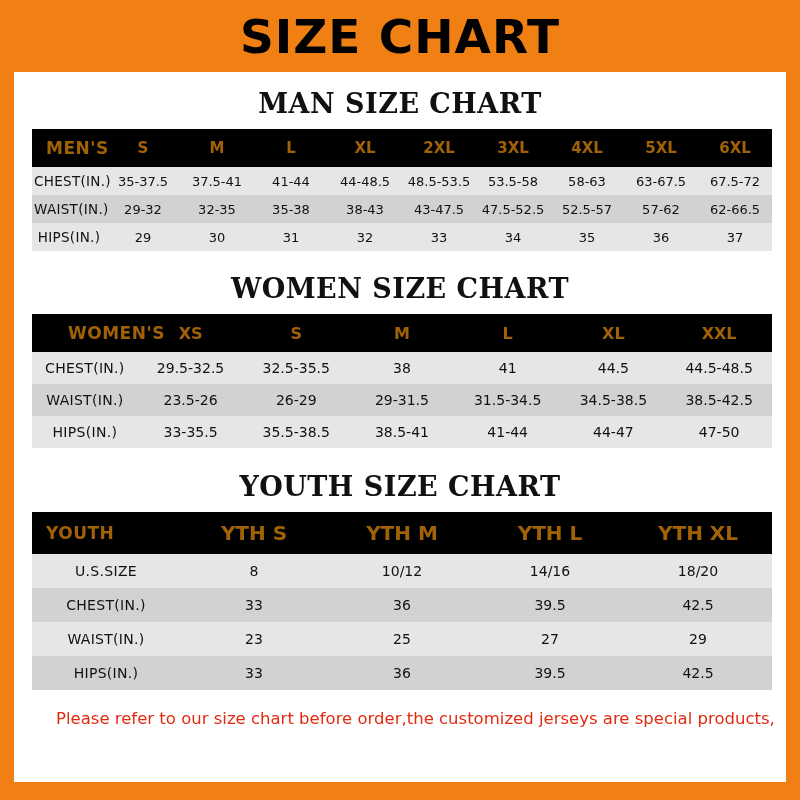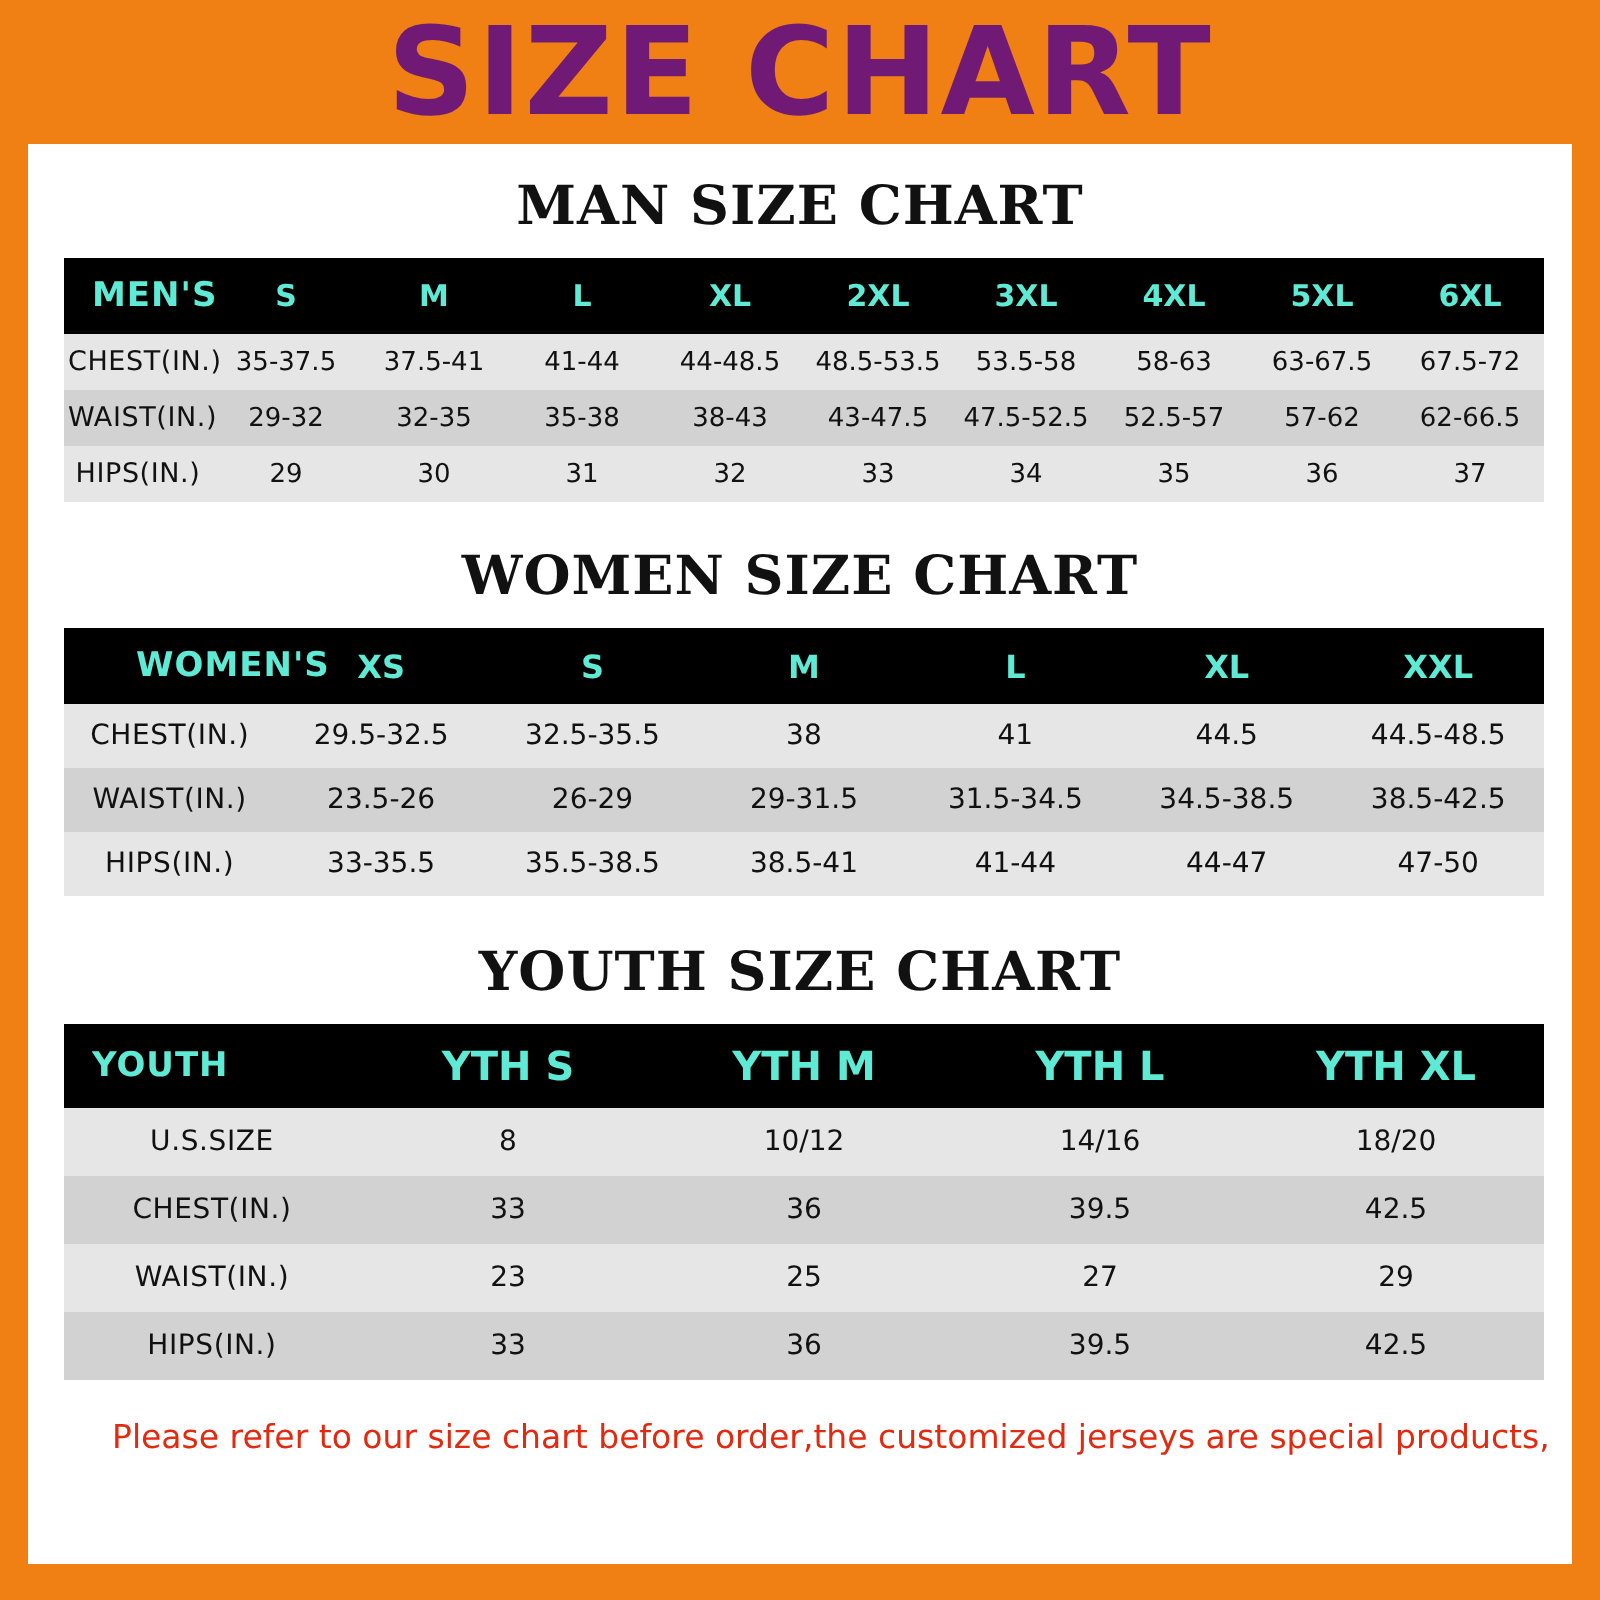--- a/index.html
+++ b/index.html
@@ -26,23 +26,23 @@
     height: 72px;
     background: #f08013;
     display: flex;
     align-items: center;
     justify-content: center;
     margin: 0 -14px;
   }
   .banner-title {
     font-family: "DejaVu Sans", sans-serif;
     font-weight: bold;
-    font-size: 61px;
+    font-size: 47px;
     letter-spacing: 1px;
-    color: #701a75;
+    color: #000000;
   }
   .content {
     padding: 0 18px;
   }
   .section-title {
     text-align: center;
     font-family: "DejaVu Serif", serif;
     font-weight: bold;
     font-size: 27px;
     color: #111;
@@ -53,21 +53,21 @@
   .t-youth { margin-top: 23px; text-align: center; }
 
   table {
     border-collapse: collapse;
     width: 740px;
     margin: 10px auto 0 auto;
     table-layout: fixed;
   }
   thead th {
     background: #000;
-    color: #5eead4;
+    color: #a16207;
     font-weight: bold;
     padding: 9px 2px;
     text-align: center;
     font-size: 15px;
     font-family: "DejaVu Sans", sans-serif;
   }
   thead th.rowlabel {
     text-align: left;
     padding-left: 14px;
     font-size: 17px;

